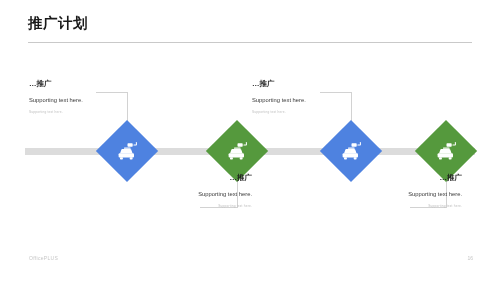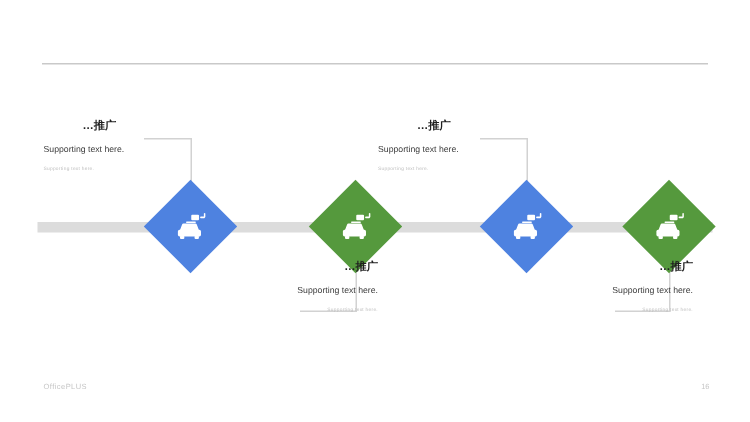--- a/index.html
+++ b/index.html
@@ -88,21 +88,20 @@
     position: absolute;
     width: 112px;
   }
   .tb-heading {
     font-size: 7.5px;
     font-weight: bold;
     color: #1f1f1f;
     line-height: 11px;
     margin-bottom: 7px;
     white-space: nowrap;
-    margin-left: 26px;
   }
   .tb-body {
     font-size: 5.8px;
     color: #3a3a3a;
     line-height: 9px;
     margin-bottom: 5px;
     white-space: nowrap;
   }
   .tb-sub {
     font-size: 3.2px;
@@ -128,20 +127,23 @@
     top: 255px;
     font-size: 5px;
     color: #c6c6c6;
   }
 </style>
 </head>
 <body>
 
 <div id="slide">
 
+  <div id="title-block">
+    <div id="page-title">推广计划</div>
+  </div>
   <div id="title-rule"></div>
 
   <div id="timeline-bar"></div>
 
   <div class="connector" style="left:127px; top:92px; width:0; height:38px; border-left-width:1px;"></div>
   <div class="connector" style="left:96px; top:92px; width:32px; height:0; border-top-width:1px;"></div>
 
   <div class="connector" style="left:237px; top:172px; width:0; height:36px; border-left-width:1px;"></div>
   <div class="connector" style="left:200px; top:207px; width:38px; height:0; border-top-width:1px;"></div>
 

